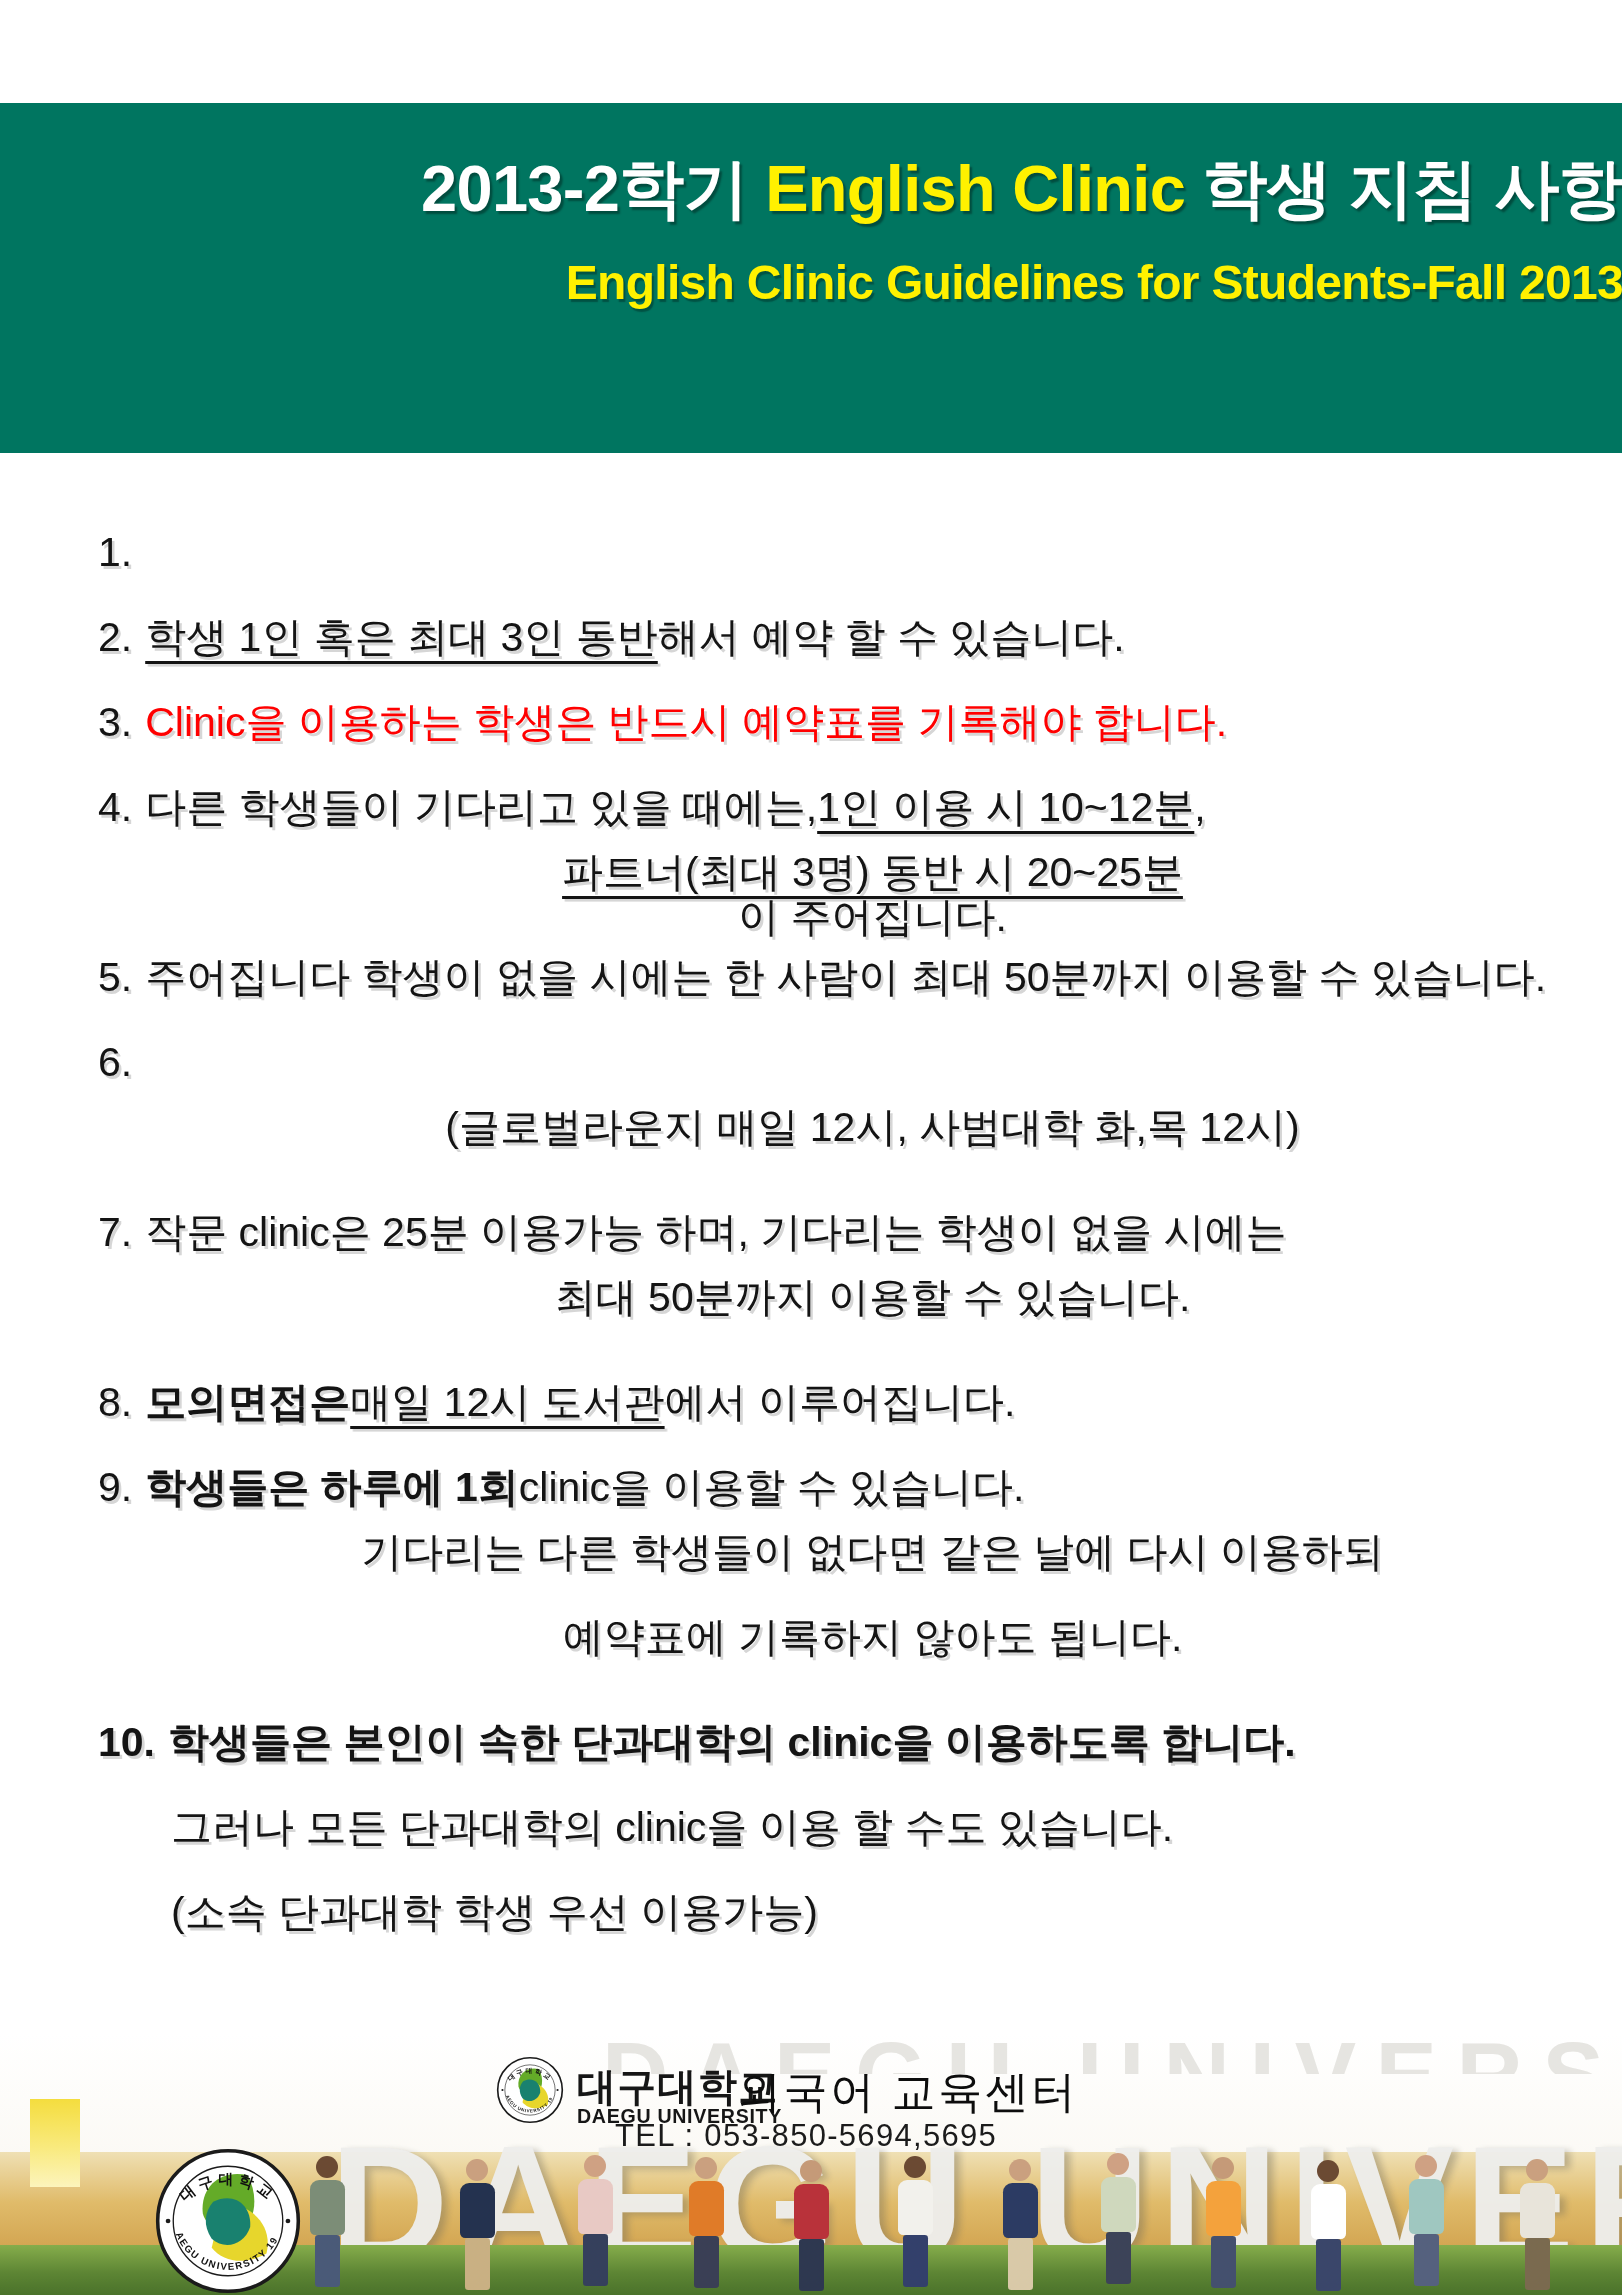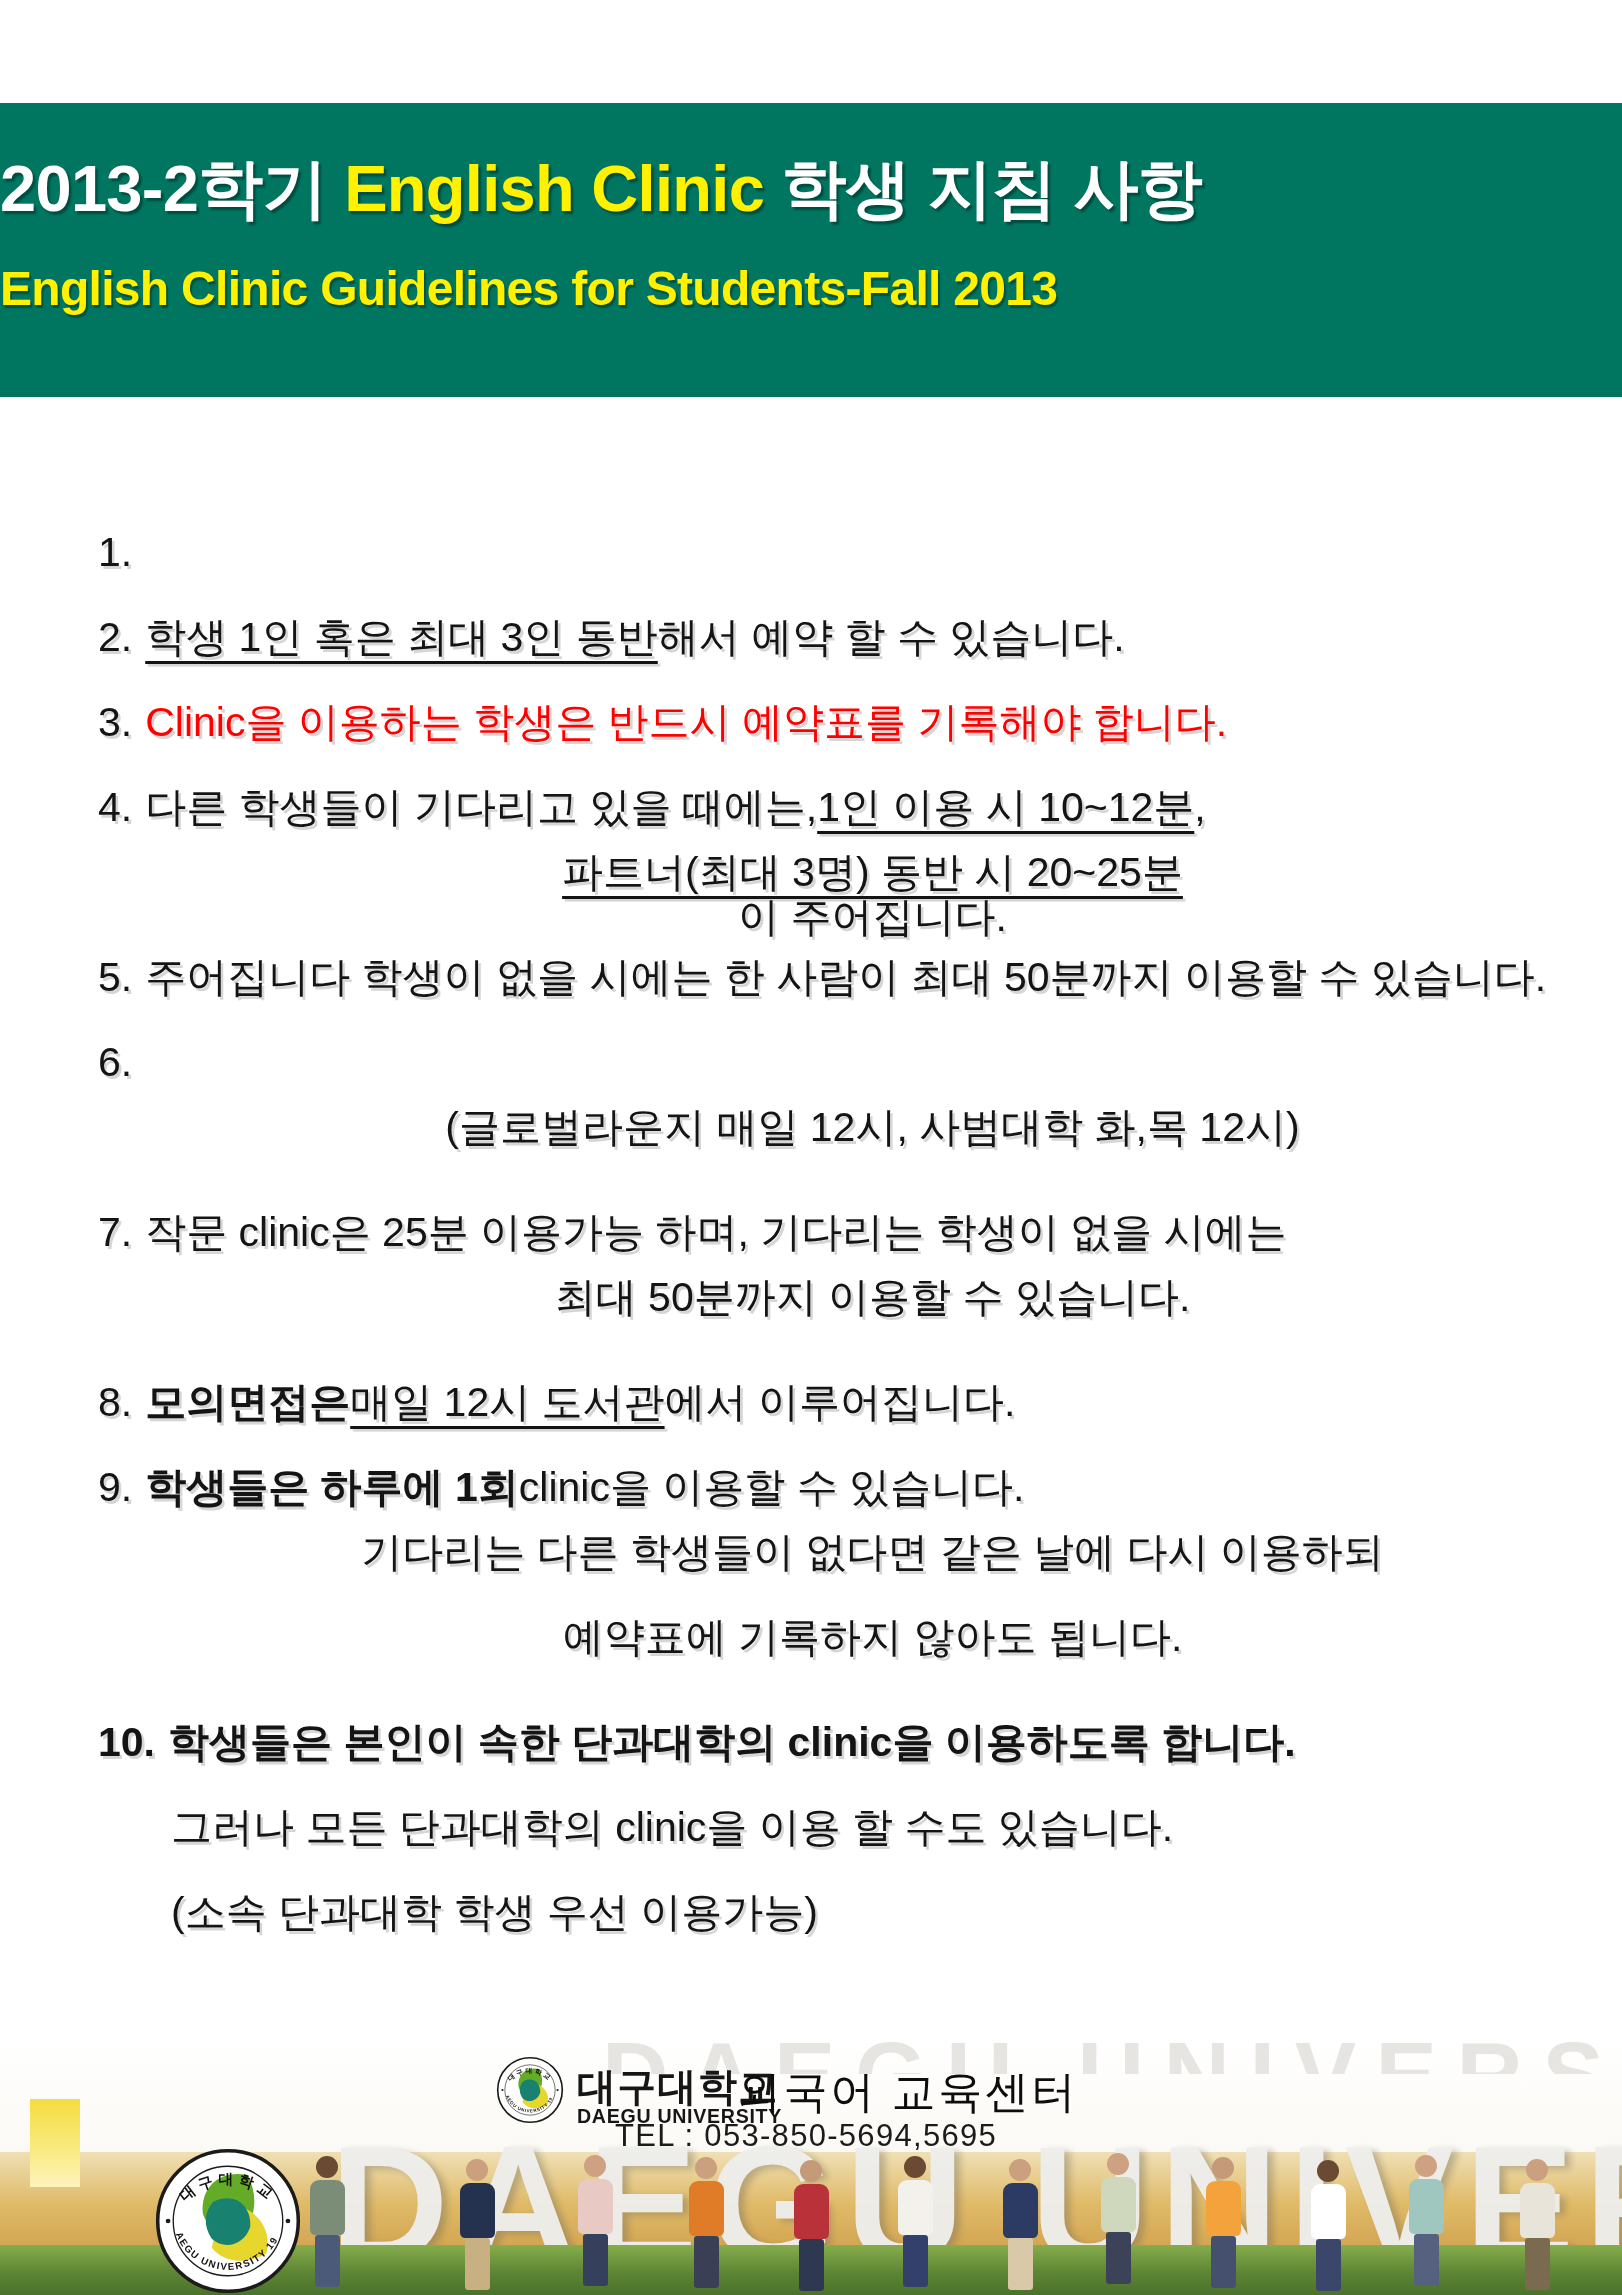--- a/index.html
+++ b/index.html
@@ -8,24 +8,24 @@
     --yellow:#FFF100;
     --red:#FF0000;
   }
   html,body{margin:0;padding:0;background:#ffffff;}
   .page{
     position:relative;width:1623px;height:2295px;background:#ffffff;overflow:hidden;
     font-family:"Liberation Sans","DejaVu Sans",sans-serif;color:#141414;
   }
 
   
-  .banner{position:absolute;top:103px;left:0;right:0;height:294px;background:var(--green);text-align:left;color:#ffffff;}
+  .banner{position:absolute;top:103px;left:0;right:0;height:350px;background:var(--green);text-align:right;color:#ffffff;}
   .title{margin:0;padding-top:42px;font-size:65px;font-weight:700;letter-spacing:-0.7px;
          text-shadow:2.6px 3.3px 2px rgba(0,0,0,.35);white-space:nowrap;}
-  .subtitle{margin-top:28px;font-size:48px;font-weight:700;letter-spacing:-0.7px;
+  .subtitle{margin-top:22px;font-size:48px;font-weight:700;letter-spacing:-0.7px;
             text-shadow:2px 2.6px 1.3px rgba(0,0,0,.3);white-space:nowrap;}
   .t-yellow{color:var(--yellow);}
   .t-white{color:#ffffff;}
 
   
   .guidelines{position:absolute;top:510px;left:98px;right:26px;}
   .g-line{display:flex;align-items:center;height:85px;font-size:41px;line-height:1.1;
           white-space:nowrap;text-shadow:2.6px 2.6px 0 #d6d6d6;}
   .g-num{margin-right:13px;}
   .ind1{padding-left:50px;flex-direction:column;}

